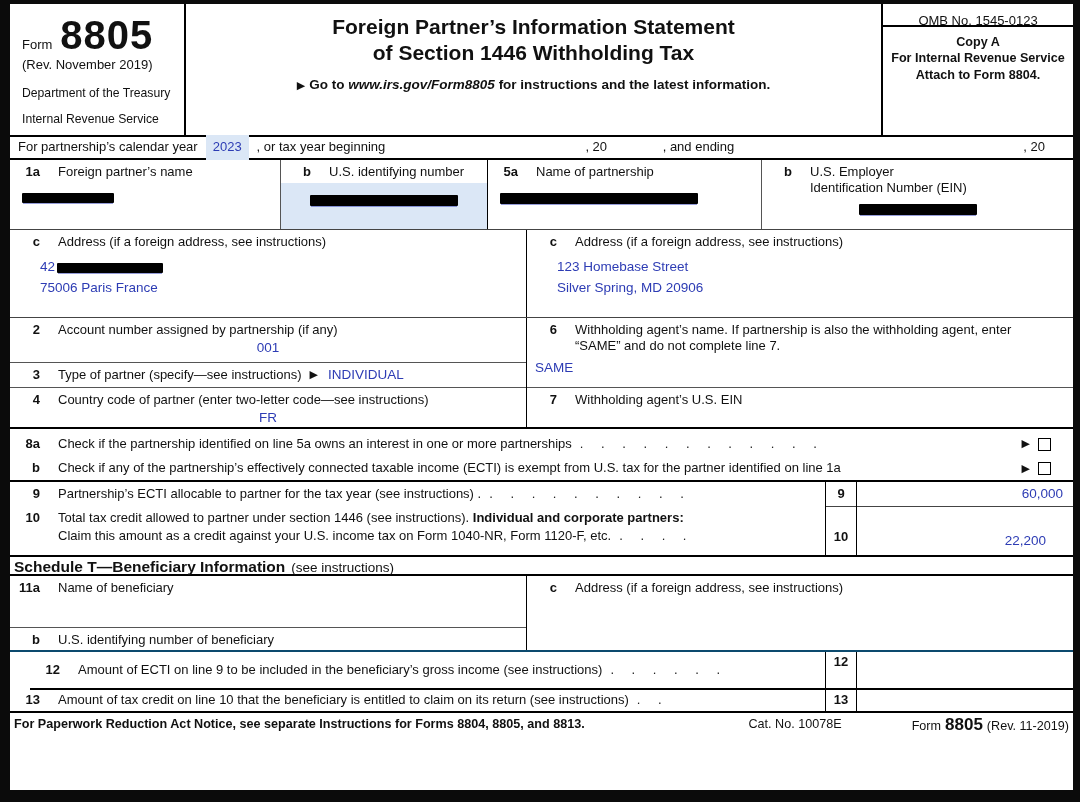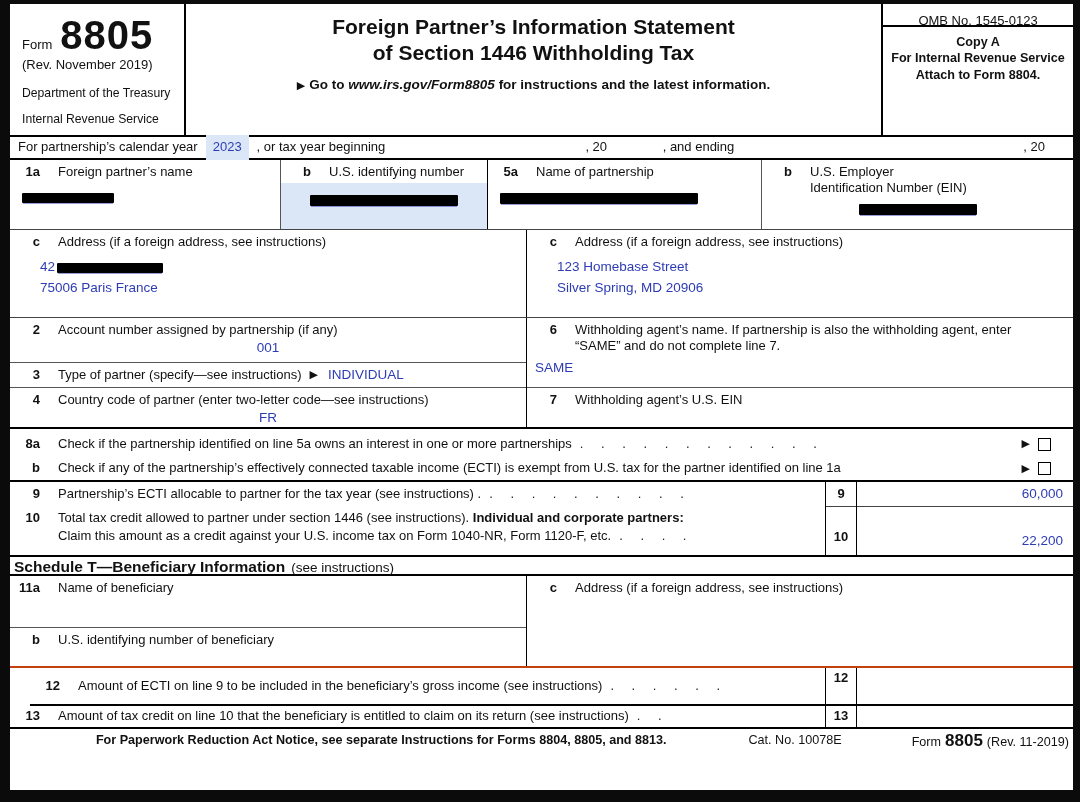--- a/index.html
+++ b/index.html
@@ -83,40 +83,40 @@
   .r910{display:flex; height:73px; box-sizing:border-box;}
   .lab910{flex:1; min-width:0;}
   .lab9{height:25px; display:flex; align-items:center; box-sizing:border-box;}
   .lab10{height:48px; box-sizing:border-box; padding-top:3px;}
   .lab10 .line2{display:flex; padding-left:48px; margin-top:2px;}
   .boxcol{width:32px; box-sizing:border-box; border-left:1.5px solid #000; border-right:1.5px solid #000; text-align:center; font-weight:bold;}
   .valcol{width:216px; box-sizing:border-box; text-align:right; color:var(--blue); font-size:13.5px;}
   .bx9{height:25px; box-sizing:border-box; border-bottom:1px solid #444; padding-top:4px;}
   .bx10{height:48px; box-sizing:border-box; padding-top:22px;}
   .v9{height:25px; box-sizing:border-box; border-bottom:1px solid #444; padding:4px 10px 0 0;}
-  .v10{height:48px; box-sizing:border-box; padding:26px 10px 0 0;}
+  .v10{height:48px; box-sizing:border-box; padding:26px 27px 0 0;}
   
   .scht{display:flex; align-items:baseline; height:21px; box-sizing:border-box; border-top:2px solid #000; border-bottom:2px solid #000; padding-left:4px;}
   .scht .t{font-weight:bold; font-size:15.5px;}
   .scht .s{font-size:13.5px; margin-left:6px;}
   
-  .r11{display:flex; height:92px; box-sizing:border-box; border-bottom:2px solid #c2410c;}
+  .r11{display:flex; height:76px; box-sizing:border-box; border-bottom:2px solid #0c4a6e;}
   .l11{width:517px; box-sizing:border-box; border-right:1.5px solid #000;}
   .r11a{height:52px; box-sizing:border-box; border-bottom:1px solid #555;}
   .r11b{height:40px; box-sizing:border-box;}
   .c11{flex:1;}
   
   .r1213{display:flex; align-items:stretch; box-sizing:border-box; border-bottom:2px solid #000;}
   .h22{height:38px;margin-left:20px;} .h23{height:23px;}
   .lab1213{flex:1; min-width:0; display:flex; align-items:center;}
   .bxsm{width:32px; box-sizing:border-box; border-left:1.5px solid #000; border-right:1.5px solid #000; text-align:center; font-weight:bold; padding-top:2px;}
   .vsm{width:216px;}
   
   .footer{display:flex; align-items:center; height:24px; padding:0 4px;}
-  .notice{font-weight:bold; font-size:12.6px; flex:1;text-align:center;}
+  .notice{font-weight:bold; font-size:12.6px; flex:1;}
   .catno{font-size:12.6px;}
   .fform{margin-left:70px; display:flex; align-items:baseline; gap:4px;}
   .fform .big{font-weight:bold; font-size:17px;}
   .fform .sm{font-size:12.6px;}
 </style>
 </head>
 <body>
 
 <div class="page">
 

